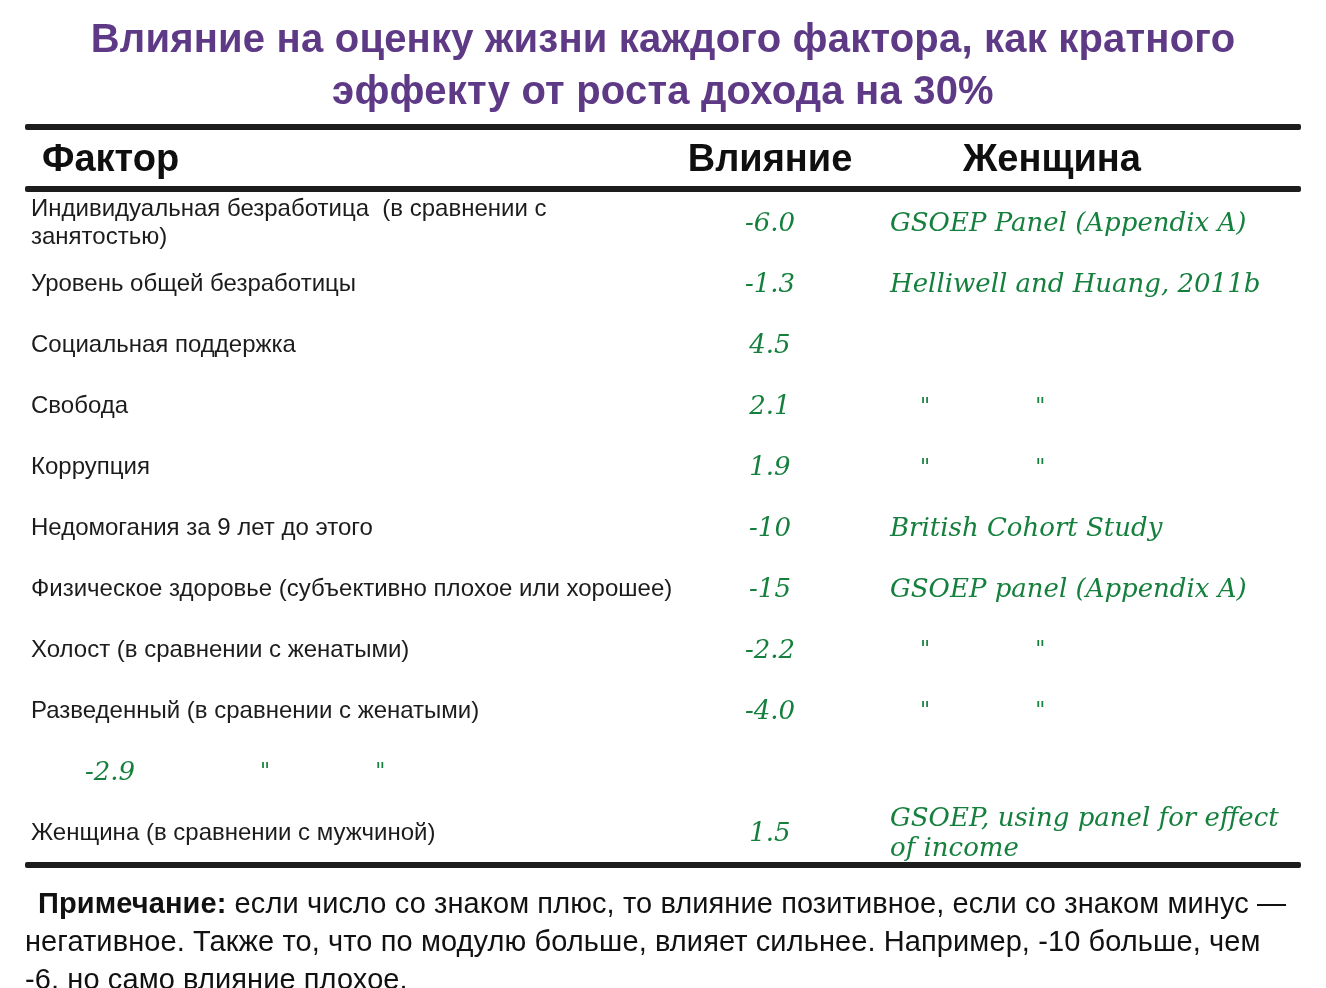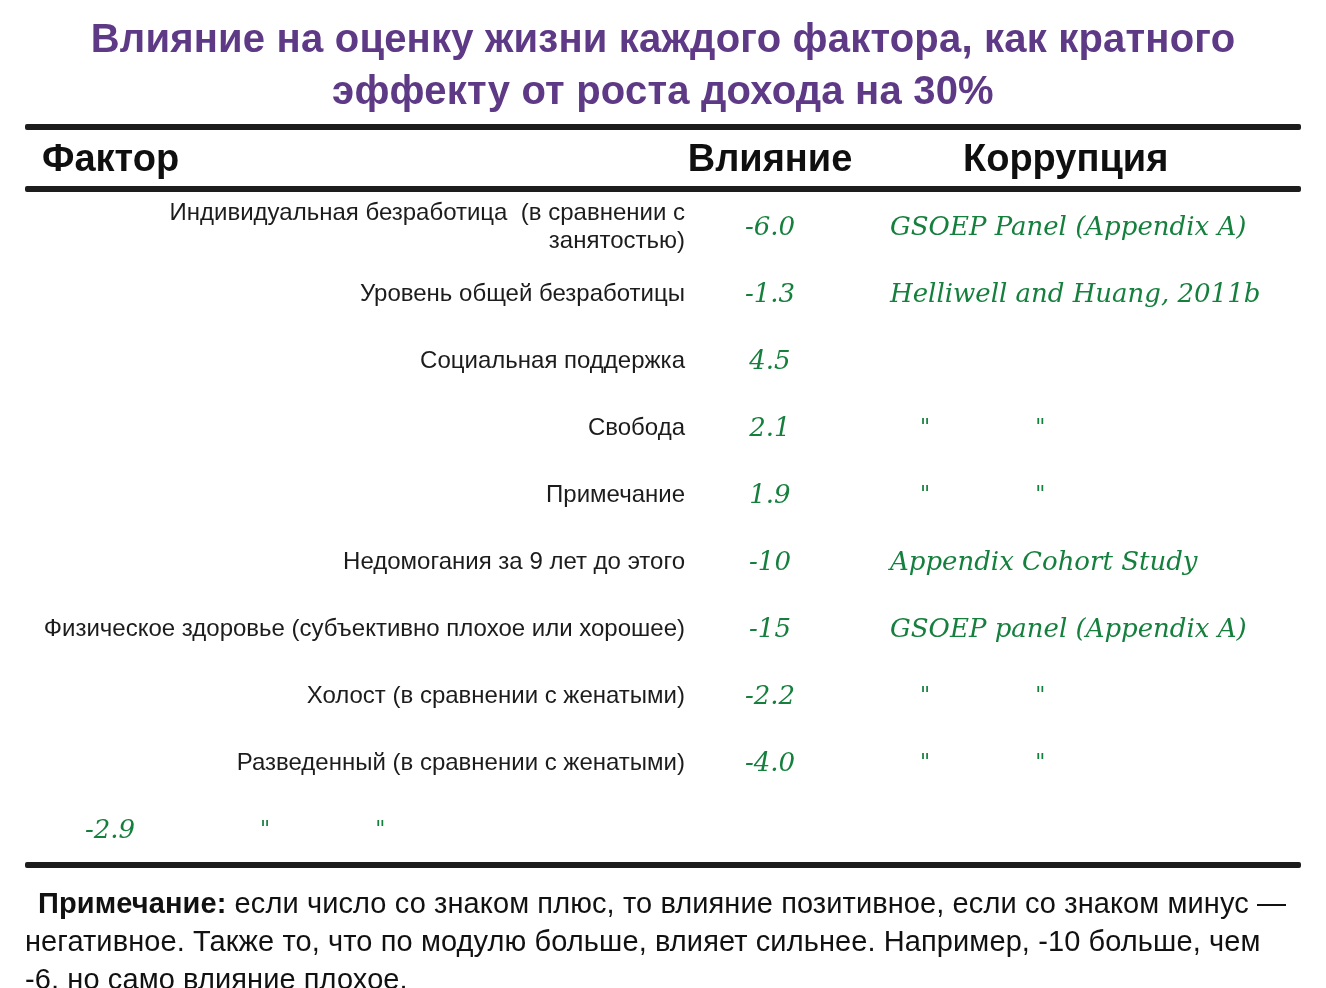--- a/index.html
+++ b/index.html
@@ -61,21 +61,20 @@
   .trow {
     flex: 1;
     display: flex;
     align-items: center;
     font-size: 24px;
     color: #1c1c1c;
   }
   .td-factor {
     white-space: pre-wrap;
     padding-left: 6px;
-    text-align: right;
   }
   .td-influence, .td-source {
     font-family: "DejaVu Serif", serif;
     font-style: italic;
     font-size: 26px;
     color: #15803d;
   }
   .td-source.ditto {
     display: flex;
     gap: 105px;
@@ -99,21 +98,21 @@
   <h1 class="title" style="color: rgb(94, 58, 134);">
     <span class="title-line">Влияние на оценку жизни каждого фактора, как кратного</span>
     <span class="title-line">эффекту от роста дохода на 30%</span>
   </h1>
 
   <div class="rule rule-top" style="background: rgb(29, 29, 29);"></div>
 
   <div class="thead">
     <div class="col-factor th">Фактор</div>
     <div class="col-influence th">Влияние</div>
-    <div class="col-source th th-source">Коррупция</div>
+    <div class="col-source th th-source">Женщина</div>
   </div>
 
   <div class="rule rule-mid" style="background: rgb(29, 29, 29);"></div>
 
   <div class="tbody">
   <div class="trow">
     <div class="col-factor td-factor">Индивидуальная безработица  (в сравнении с занятостью)</div>
     <div class="col-influence td-influence">-6.0</div>
     <div class="col-source td-source">GSOEP Panel (Appendix A)</div>
   </div>
@@ -132,32 +131,32 @@
   <div class="trow">
     <div class="col-factor td-factor">Свобода</div>
     <div class="col-influence td-influence">2.1</div>
     <div class="col-source td-source ditto">
           <span>"</span>
           <span>"</span>
         </div>
   </div>
 
   <div class="trow">
-    <div class="col-factor td-factor">Примечание</div>
+    <div class="col-factor td-factor">Коррупция</div>
     <div class="col-influence td-influence">1.9</div>
     <div class="col-source td-source ditto">
           <span>"</span>
           <span>"</span>
         </div>
   </div>
 
   <div class="trow">
     <div class="col-factor td-factor">Недомогания за 9 лет до этого</div>
     <div class="col-influence td-influence">-10</div>
-    <div class="col-source td-source">Appendix Cohort Study</div>
+    <div class="col-source td-source">British Cohort Study</div>
   </div>
 
   <div class="trow">
     <div class="col-factor td-factor">Физическое здоровье (субъективно плохое или хорошее)</div>
     <div class="col-influence td-influence">-15</div>
     <div class="col-source td-source">GSOEP panel (Appendix A)</div>
   </div>
 
   <div class="trow">
     <div class="col-factor td-factor">Холост (в сравнении с женатыми)</div>
@@ -178,19 +177,24 @@
   </div>
 
   <div class="trow">
     <div class="col-influence td-influence">-2.9</div>
     <div class="col-source td-source ditto">
           <span>"</span>
           <span>"</span>
         </div>
   </div>
 
+  <div class="trow">
+    <div class="col-factor td-factor">Женщина (в сравнении с мужчиной)</div>
+    <div class="col-influence td-influence">1.5</div>
+    <div class="col-source td-source">GSOEP, using panel for effect of income</div>
+  </div>
 </div>
 
   <div class="rule rule-bottom" style="background: rgb(29, 29, 29);"></div>
 
   <p class="note"><b>Примечание:</b><span> если число со знаком плюс, то влияние позитивное, если со знаком минус — негативное. Также то, что по модулю больше, влияет сильнее. Например, -10 больше, чем -6, но само влияние плохое.</span></p>
 
 </div>
 
 </body></html>

